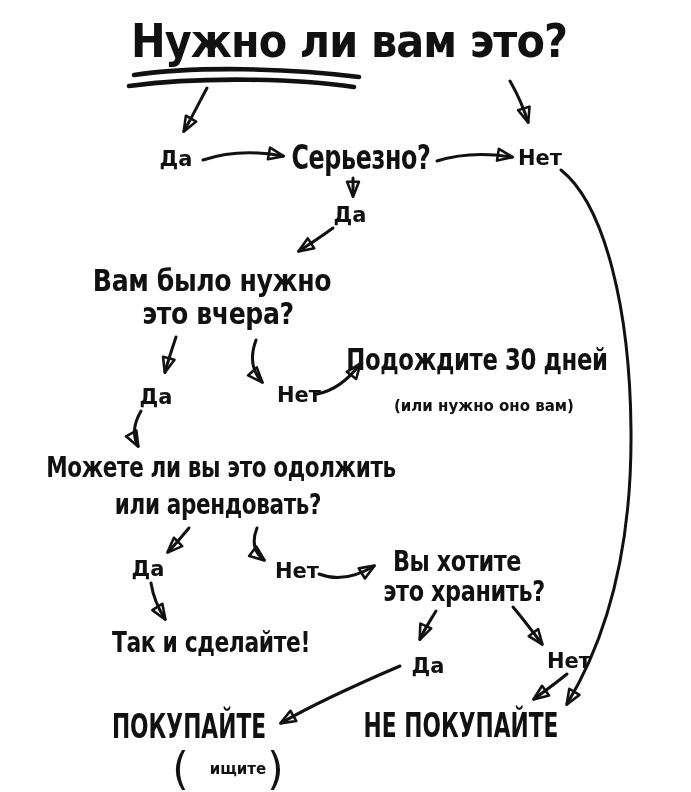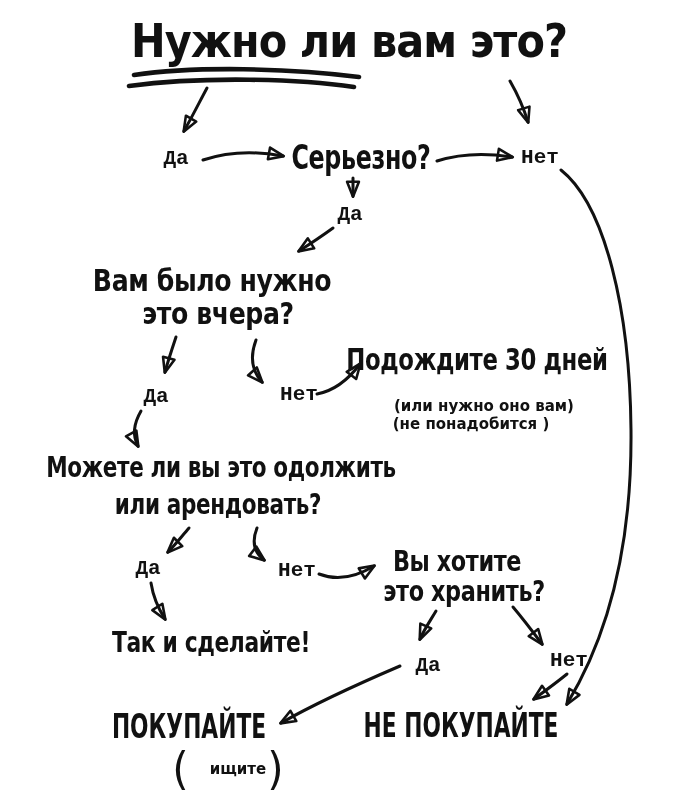--- a/index.html
+++ b/index.html
@@ -7,21 +7,21 @@
     position:relative;width:691px;height:792px;background:#fff;
     font-family:"DejaVu Sans",sans-serif;color:#111;overflow:hidden;
   }
   .t{
     position:absolute;white-space:nowrap;color:#111;
     transform:translate(-50%,-50%) scaleX(var(--sx,1));
     line-height:1.05;text-align:center;
   }
   .title{font-size:46px;font-weight:700;letter-spacing:-1px;}
   .q{font-weight:700;letter-spacing:-0.5px;}
-  .lbl{font-size:21px;font-weight:600;font-family:Liberation Mono, monospace;}
+  .lbl{font-size:21px;font-weight:600;}
   .caps{font-weight:700;letter-spacing:0;}
   .note{
     position:absolute;transform:translate(-50%,-50%);
     display:flex;align-items:center;gap:1px;color:#111;
   }
   .note-lines{display:flex;flex-direction:column;align-items:flex-start;line-height:1.25;margin-left:20px;}
   .note-line{font-size:15px;font-weight:600;white-space:nowrap;}
   .paren{font-size:42px;font-weight:400;line-height:1;transform:scaleY(1.05);}
   svg#arrows{position:absolute;left:0;top:0;}
   svg#arrows path{fill:none;stroke:#111;stroke-width:3;stroke-linecap:round;}
@@ -74,21 +74,20 @@
   <div class="t lbl" style="left:350px;top:215px">Да</div>
 
   <div class="t q" style="left:212px;top:281px;font-size:30px;--sx:.84">Вам было нужно</div>
   <div class="t q" style="left:218px;top:314px;font-size:30px;--sx:.84">это вчера?</div>
 
   <div class="t lbl" style="left:156px;top:397px">Да</div>
   <div class="t lbl" style="left:299px;top:395px">Нет</div>
 
   <div class="t q" style="left:477px;top:360px;font-size:30px;--sx:.76">Подождите 30 дней</div>
   <div class="t" style="left:484px;top:407px;font-size:15px;font-weight:600">(или нужно оно вам)</div>
-  <div class="t" style="left:471px;top:425px;font-size:15px;font-weight:600">(не понадобится )</div>
 
   <div class="t q" style="left:221px;top:468px;font-size:28px;--sx:.77">Можете ли вы это одолжить</div>
   <div class="t q" style="left:218px;top:505px;font-size:28px;--sx:.77">или арендовать?</div>
 
   <div class="t lbl" style="left:148px;top:569px">Да</div>
   <div class="t lbl" style="left:297px;top:571px">Нет</div>
 
   <div class="t q" style="left:457px;top:562px;font-size:28px;--sx:.8">Вы хотите</div>
   <div class="t q" style="left:464px;top:592px;font-size:28px;--sx:.8">это хранить?</div>
 

